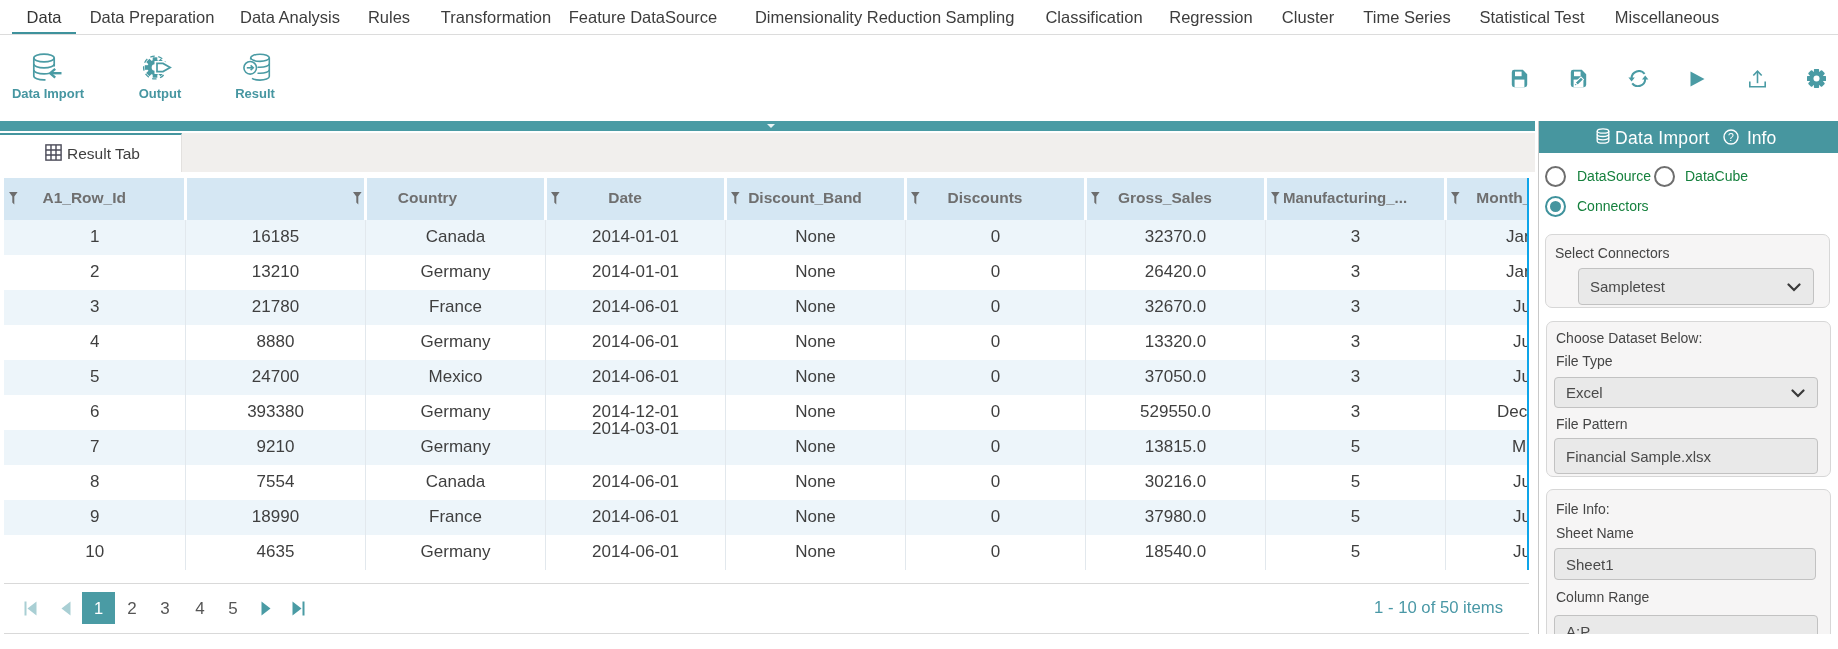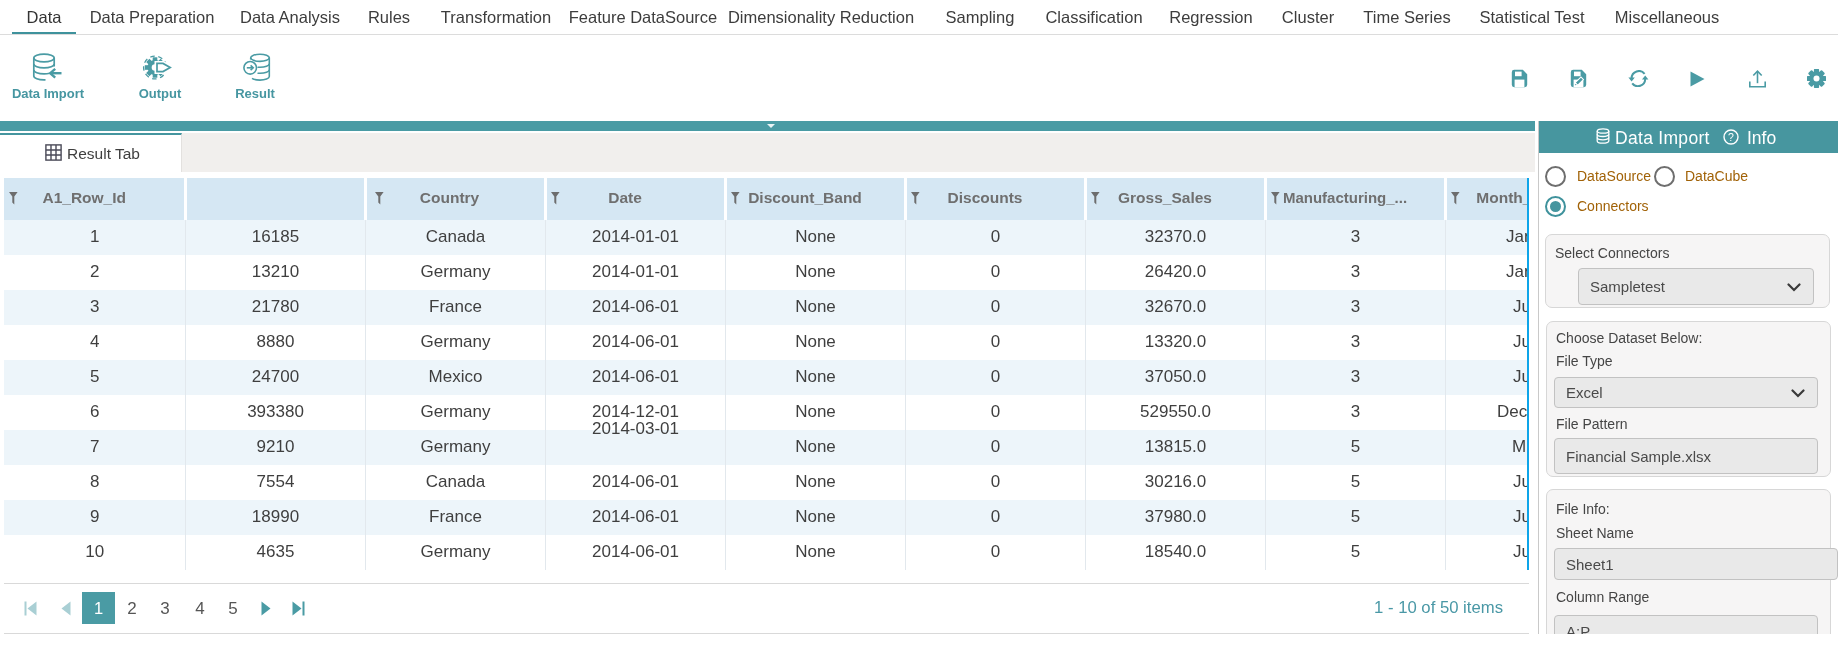--- a/index.html
+++ b/index.html
@@ -13,33 +13,33 @@
 .funnel{position:absolute;left:5px;top:13px}
 .cell{position:absolute;font-size:17px;color:#3f3f3f;transform:translateX(-50%);white-space:nowrap}
 .pgnum{position:absolute;top:598.5px;font-size:17px;color:#565656;transform:translateX(-50%)}
 .plabel{position:absolute;font-size:14px;color:#454545;white-space:nowrap}
 .pinput{position:absolute;background:#e9e9e9;border:1px solid #c2c2c2;border-radius:4px;font-size:15px;color:#4a4a4a}
 .pinput .txt{position:absolute;left:11px;top:9px}
 .gbox{position:absolute;background:#f6f5f5;border:1px solid #d7d7d7;border-radius:7px}
 .radio{position:absolute;width:21px;height:21px;border-radius:50%;border:2.5px solid #6e6e6e;background:#fff}
 .radio.sel{border-color:#3f929c}
 .radio.sel:after{content:"";position:absolute;left:2.5px;top:2.5px;width:11px;height:11px;border-radius:50%;background:#45959f}
-.rlabel{position:absolute;font-size:14px;color:#a16207;margin-top:-2px}
+.rlabel{position:absolute;font-size:14px;color:#15803d;margin-top:-2px}
 </style>
 </head>
 <body>
 
 <div class="abs" style="left:0;top:0;width:1838px;height:35px;background:#fff;border-bottom:1px solid #dcdcdc"></div>
 <div class="nav-item" style="left:44px;color:#343434">Data</div>
 <div class="nav-item" style="left:152px">Data Preparation</div>
 <div class="nav-item" style="left:290px">Data Analysis</div>
 <div class="nav-item" style="left:389px">Rules</div>
 <div class="nav-item" style="left:496px">Transformation</div>
 <div class="nav-item" style="left:643px">Feature DataSource</div>
-<div class="nav-item" style="left:821px">Dimensionality Reduction</div>
+<div class="nav-item" style="left:848px">Dimensionality Reduction</div>
 <div class="nav-item" style="left:980px">Sampling</div>
 <div class="nav-item" style="left:1094px">Classification</div>
 <div class="nav-item" style="left:1211px">Regression</div>
 <div class="nav-item" style="left:1308px">Cluster</div>
 <div class="nav-item" style="left:1407px">Time Series</div>
 <div class="nav-item" style="left:1532px">Statistical Test</div>
 <div class="nav-item" style="left:1667px">Miscellaneous</div>
 <div class="abs" style="left:12px;top:31.5px;width:64px;height:2.5px;background:#3f929c"></div>
 
 <svg class="abs" style="left:32px;top:53px" width="31" height="29" viewBox="0 0 31 29">
@@ -152,21 +152,21 @@
 <div class="abs" style="left:900.3px;top:0;width:2.4px;height:42px;background:#fff"></div>
 <div class="abs" style="left:1080.3px;top:0;width:2.4px;height:42px;background:#fff"></div>
 <div class="abs" style="left:1260.3px;top:0;width:2.4px;height:42px;background:#fff"></div>
 <div class="abs" style="left:1440.3px;top:0;width:2.4px;height:42px;background:#fff"></div>
 <div class="hcell" style="left:0px;width:181.5px">
       <span class="funnel"><svg width="9" height="13" viewBox="0 0 9 13">
           <path d="M0 0 H8.6 L5.3 4.6 V12.4 L3.3 10.4 V4.6 Z" fill="#6d6d6d"></path>
         </svg></span>
       <div class="htitle">A1_Row_Id</div>
     </div>
-<div class="hcell" style="left:366px;width:180.0px">
+<div class="hcell" style="left:344px;width:180.0px">
       <span class="funnel"><svg width="9" height="13" viewBox="0 0 9 13">
           <path d="M0 0 H8.6 L5.3 4.6 V12.4 L3.3 10.4 V4.6 Z" fill="#6d6d6d"></path>
         </svg></span>
       <div class="htitle">Country</div>
     </div>
 <div class="hcell" style="left:541.5px;width:180.0px">
       <span class="funnel"><svg width="9" height="13" viewBox="0 0 9 13">
           <path d="M0 0 H8.6 L5.3 4.6 V12.4 L3.3 10.4 V4.6 Z" fill="#6d6d6d"></path>
         </svg></span>
       <div class="htitle">Date</div>
@@ -374,20 +374,20 @@
     </svg>
   </div>
 <div class="plabel" style="left:1556px;top:416px">File Pattern</div>
 <div class="pinput" style="left:1554px;top:438px;width:264px;height:36px">
     <span class="txt">Financial Sample.xlsx</span>
   </div>
 
 <div class="gbox" style="left:1546px;top:489px;width:285px;height:200px"></div>
 <div class="plabel" style="left:1556px;top:501px">File Info:</div>
 <div class="plabel" style="left:1556px;top:525px">Sheet Name</div>
-<div class="pinput" style="left:1554px;top:548px;width:284px;height:32px">
+<div class="pinput" style="left:1554px;top:548px;width:262px;height:32px">
     <span class="txt" style="top:7px">Sheet1</span>
   </div>
 <div class="plabel" style="left:1556px;top:589px">Column Range</div>
 <div class="pinput" style="left:1554px;top:615px;width:264px;height:32px">
     <span class="txt" style="top:7px">A:P</span>
   </div>
 <div class="abs" style="left:1539px;top:634px;width:299px;height:15px;background:#fff"></div>
 
 </body></html>

